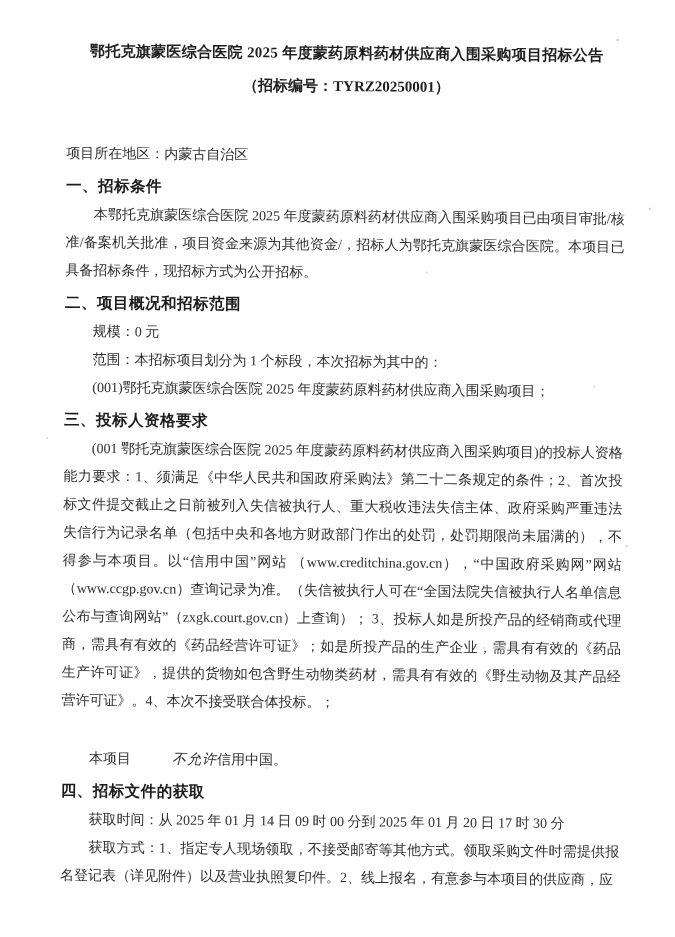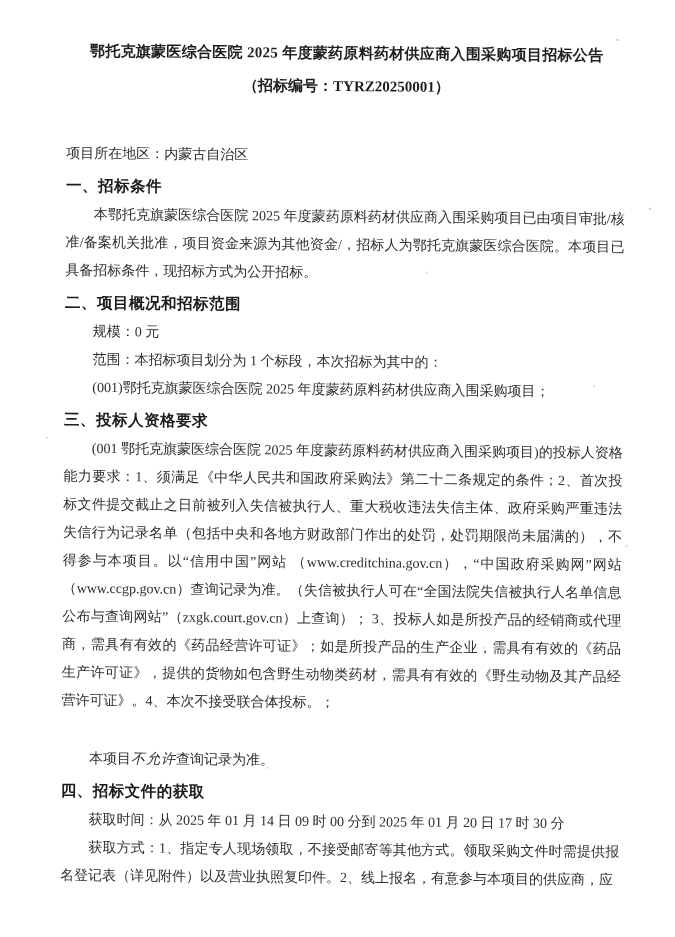--- a/index.html
+++ b/index.html
@@ -78,20 +78,21 @@
   p.lead-indent  { padding-left: 2em; text-align: left; }
   p.note-par {
     margin: 30px 0 0 0;
     font-size: 14px;
     line-height: 28px;
     text-indent: 2em;
   }
   p.note-par em {
     font-style: italic;
     letter-spacing: 1px;
+    margin-left: 41px;
   }
   p.single-line { text-align: left; }
 </style>
 </head>
 <body>
 
 <div class="sheet">
 
   <h1 class="doc-title">鄂托克旗蒙医综合医院 2025 年度蒙药原料药材供应商入围采购项目招标公告</h1>
 
@@ -103,20 +104,20 @@
   <p class="body-par first-indent">本鄂托克旗蒙医综合医院 2025 年度蒙药原料药材供应商入围采购项目已由项目审批/核准/备案机关批准，项目资金来源为其他资金/，招标人为鄂托克旗蒙医综合医院。本项目已具备招标条件，现招标方式为公开招标。</p>
 
   <h2 class="sec-heading">二、项目概况和招标范围</h2>
   <p class="body-par lead-indent">规模：0 元</p>
   <p class="body-par lead-indent">范围：本招标项目划分为 1 个标段，本次招标为其中的：</p>
   <p class="body-par lead-indent">(001)鄂托克旗蒙医综合医院 2025 年度蒙药原料药材供应商入围采购项目；</p>
 
   <h2 class="sec-heading">三、投标人资格要求</h2>
   <p class="body-par first-indent">(001 鄂托克旗蒙医综合医院 2025 年度蒙药原料药材供应商入围采购项目)的投标人资格能力要求：1、须满足《中华人民共和国政府采购法》第二十二条规定的条件；2、首次投标文件提交截止之日前被列入失信被执行人、重大税收违法失信主体、政府采购严重违法失信行为记录名单（包括中央和各地方财政部门作出的处罚，处罚期限尚未届满的），不得参与本项目。以“信用中国”网站 （www.creditchina.gov.cn），“中国政府采购网”网站（www.ccgp.gov.cn）查询记录为准。（失信被执行人可在“全国法院失信被执行人名单信息公布与查询网站”（zxgk.court.gov.cn）上查询）； 3、投标人如是所投产品的经销商或代理商，需具有有效的《药品经营许可证》；如是所投产品的生产企业，需具有有效的《药品生产许可证》，提供的货物如包含野生动物类药材，需具有有效的《野生动物及其产品经营许可证》。4、本次不接受联合体投标。；</p>
   <p class="note-par">
-    <span>本项目</span><em>不允许</em><span>查询记录为准。</span>
+    <span>本项目</span><em>不允许</em><span>信用中国。</span>
   </p>
 
   <h2 class="sec-heading">四、招标文件的获取</h2>
   <p class="body-par first-indent single-line">获取时间：从 2025 年 01 月 14 日 09 时 00 分到 2025 年 01 月 20 日 17 时 30 分</p>
   <p class="body-par first-indent">获取方式：1、指定专人现场领取，不接受邮寄等其他方式。领取采购文件时需提供报名登记表（详见附件）以及营业执照复印件。2、线上报名，有意参与本项目的供应商，应</p>
 
 </div>
 
 </body></html>

